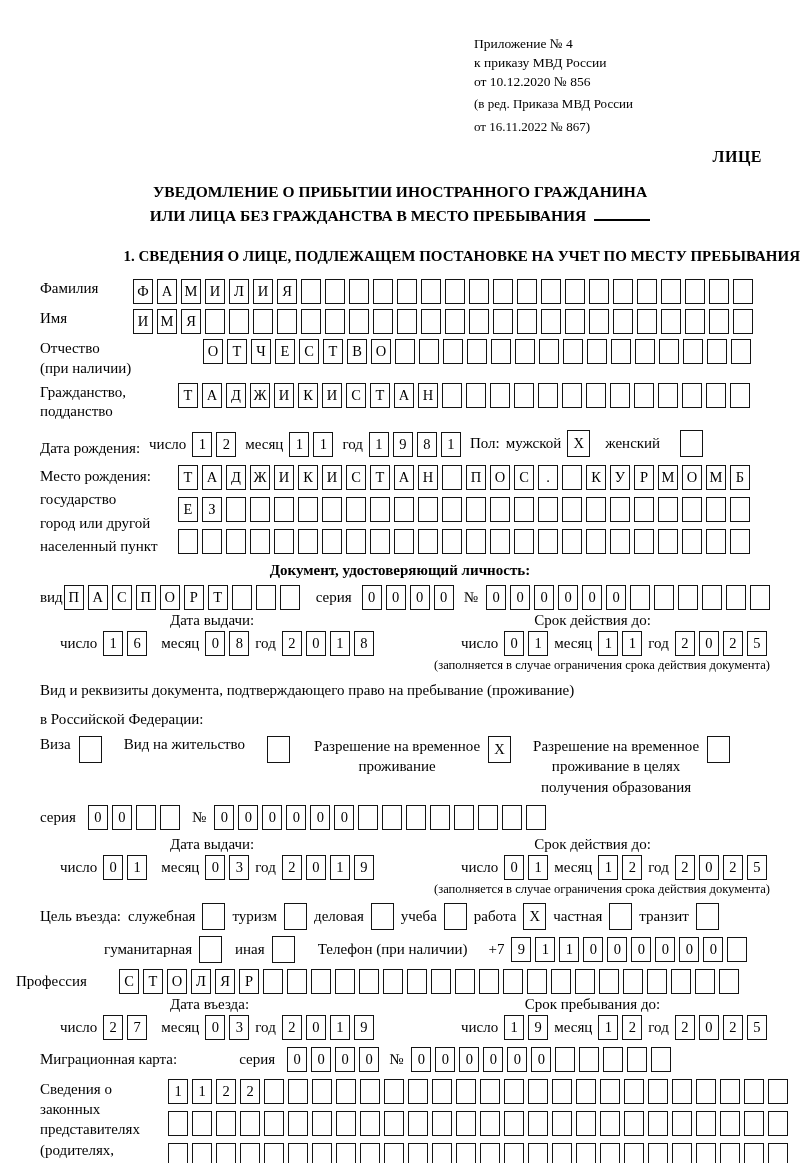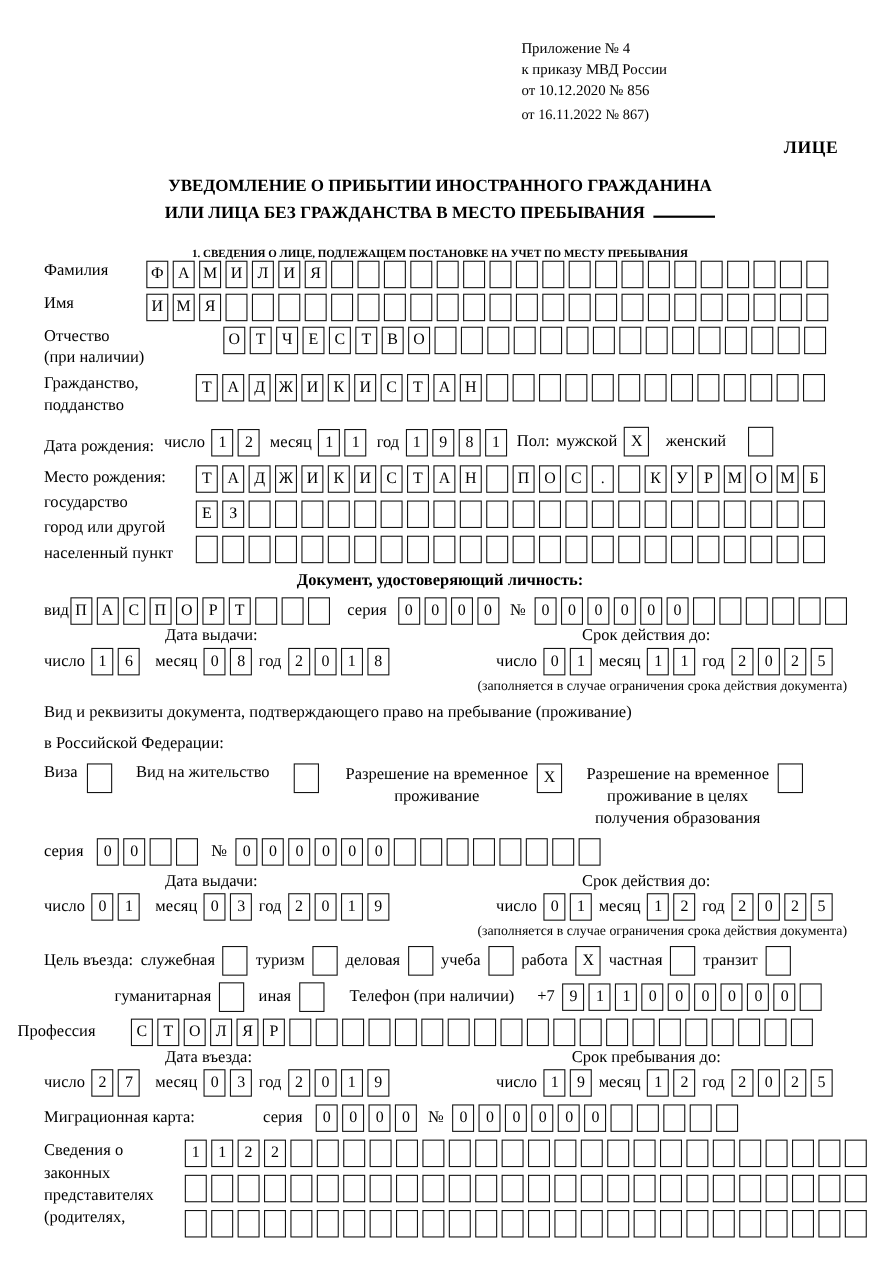--- a/index.html
+++ b/index.html
@@ -12,21 +12,21 @@
   .page { padding-top: 34px; }
 
   
   .ref { margin: 0 96px 0 auto; width: 230px; font-size: 13.5px; line-height: 1.42; }
   .ref .ed { margin-top: 4px; font-size: 13px; }
   .forma { text-align: right; padding-right: 38px; font-weight: bold; font-size: 16px; margin-top: 12px; letter-spacing: .5px; }
 
   .title { text-align: center; font-weight: bold; font-size: 15.5px; line-height: 1.55; margin-top: 14px; }
   .title-underline { display:inline-block; width:56px; border-bottom:2px solid #000; height:12px; margin-left:8px; }
 
-  .sec-heading { text-align:center; font-weight:bold; font-size:10px; margin-top: 20px; }
+  .sec-heading { text-align:right; font-weight:bold; font-size:15px; margin-top: 20px; margin-bottom: 14px; }
 
   .row { display:flex; align-items:flex-start; margin:0 30px 5px 40px; }
   .lblcol { flex:none; line-height:1.28; }
   .lbl { white-space:nowrap; }
   .cells { display:flex; gap:4px; flex:none; }
   .cell {
     width:20px; height:25px; flex:none;
     border:1.6px solid #141414;
     display:flex; align-items:center; justify-content:center;
     font-size:14.5px; background:#fff;
@@ -36,21 +36,21 @@
   .w-surname { width:93px; }
   .w-patr { width:163px; }
   .w-cit { width:138px; }
 
   .stack > span { display:block; }
 
   .inlinegrp { display:flex; align-items:center; gap:6px; flex:none; }
 
   .doc-heading { text-align:center; font-weight:bold; font-size:15px; margin:4px 0 6px 0; }
 
-  .drow { display:flex; margin:0 30px 2px 40px; }
+  .drow { display:flex; margin:0 30px 2px 60px; }
   .dcol { width:50%; display:flex; align-items:center; gap:6px; }
   .dhdr .dcol { display:block; text-align:center; }
   .dhdr .dcol:first-child { padding-left:110px; text-align:left; }
   .dcol.right { padding-left:46px; }
   .note { text-align:right; padding-right:30px; font-size:12.6px; margin-bottom:6px; margin-top:2px; }
 
   .para { margin:2px 30px 6px 40px; line-height:1.5; }
 
   .options { gap:14px; align-items:flex-start; margin-bottom:8px; }
   .opt { display:flex; gap:8px; align-items:flex-start; }
@@ -67,20 +67,21 @@
 </style>
 </head>
 <body>
 
 <div class="page">
 
   <div class="ref">
     <div>Приложение № 4</div>
     <div>к приказу МВД России</div>
     <div>от 10.12.2020 № 856</div>
+    <div class="ed">(в ред. Приказа МВД России</div>
     <div class="ed">от 16.11.2022 № 867)</div>
   </div>
 
   <div class="forma">ЛИЦЕ</div>
 
   <div class="title">
     <div>УВЕДОМЛЕНИЕ О ПРИБЫТИИ ИНОСТРАННОГО ГРАЖДАНИНА</div>
     <div><span>ИЛИ ЛИЦА БЕЗ ГРАЖДАНСТВА В МЕСТО ПРЕБЫВАНИЯ</span><span class="title-underline"></span></div>
   </div>
 

